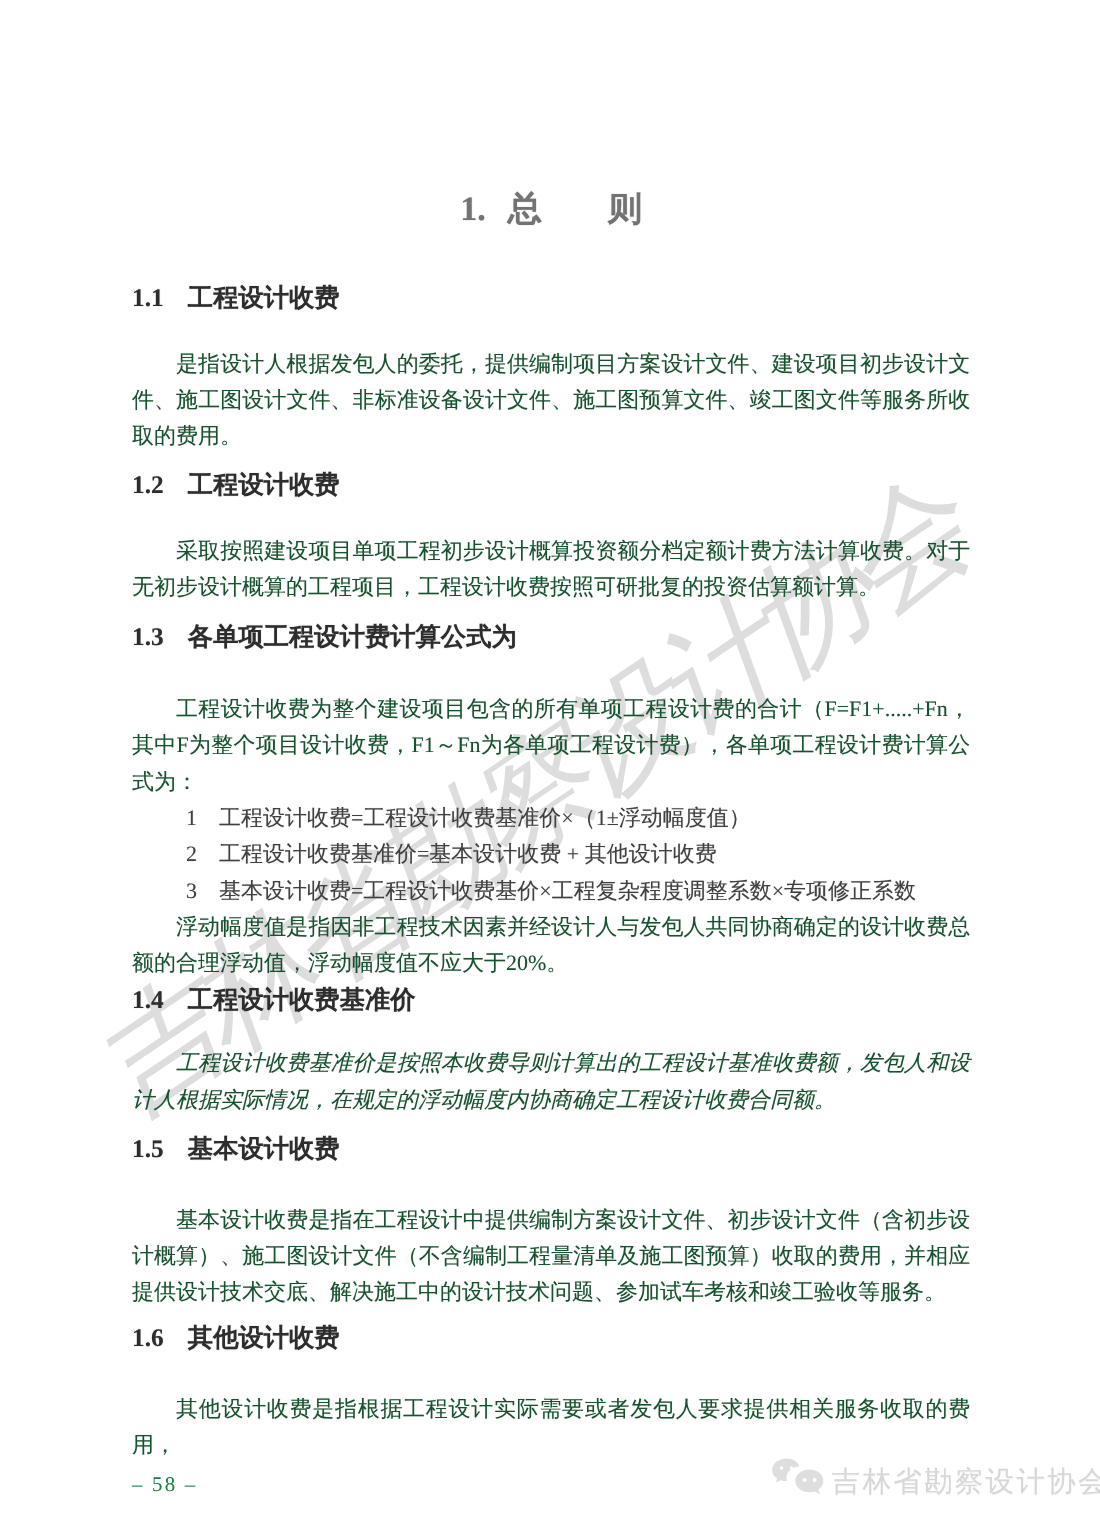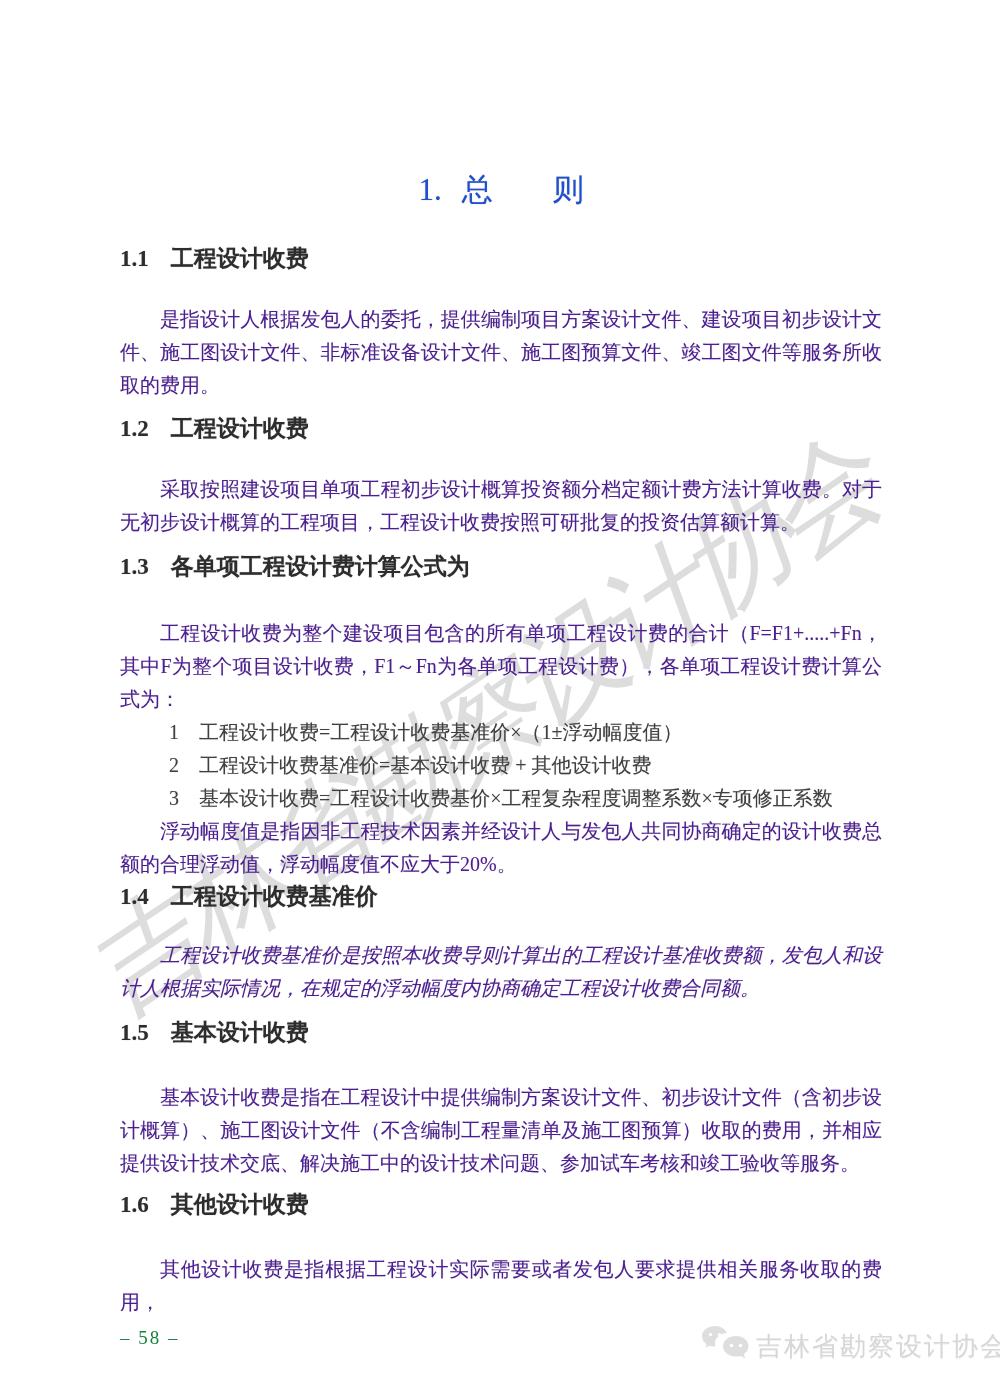--- a/index.html
+++ b/index.html
@@ -30,49 +30,49 @@
     pointer-events:none;
   }
   
   .content{
     position:absolute;left:120px;top:0;width:762px;z-index:1;
     padding-top:170px;
   }
   .doc-title{
     height:40px;line-height:40px;
     text-align:center;
-    font-size:31px;font-weight:normal;color:#1d4ed8;
+    font-size:31px;font-weight:bold;color:#737373;
     text-shadow:0 0 1px rgba(45,45,45,.45);
   }
   .doc-title .t-num{margin-right:20px;}
   .doc-title .t-w1{margin-right:60px;}
   .sec-heading{
     font-size:23px;font-weight:bold;color:#2d2d2d;
     line-height:26px;height:26px;
     text-shadow:0 0 1px rgba(45,45,45,.4);
   }
   .sec-heading .h-num{margin-right:22px;}
   .para{
     margin:0;
     font-size:20px;line-height:33px;
     text-align:justify;
     text-indent:2em;
-    color:#4c1d95;
+    color:#14532d;
     text-shadow:0 0 1px rgba(58,58,58,.3);
   }
   .formula{
     margin:0;
     font-size:20px;line-height:33px;
     text-indent:0;
     padding-left:49px;
     color:#404040;
     text-shadow:0 0 1px rgba(58,58,58,.3);
   }
   
-  .mt-h11{margin-top:36px;}
+  .mt-h11{margin-top:48px;}
   .mt-p1{margin-top:31px;}
   .mt-h12{margin-top:14px;}
   .mt-p2{margin-top:31px;}
   .mt-h13{margin-top:15px;}
   .mt-p3{margin-top:37px;}
   .mt-h14{margin-top:3px;}
   .mt-p4{margin-top:29px;font-style:italic;}
   .mt-h15{margin-top:15px;}
   .mt-p5{margin-top:35px;}
   .mt-h16{margin-top:12px;}

